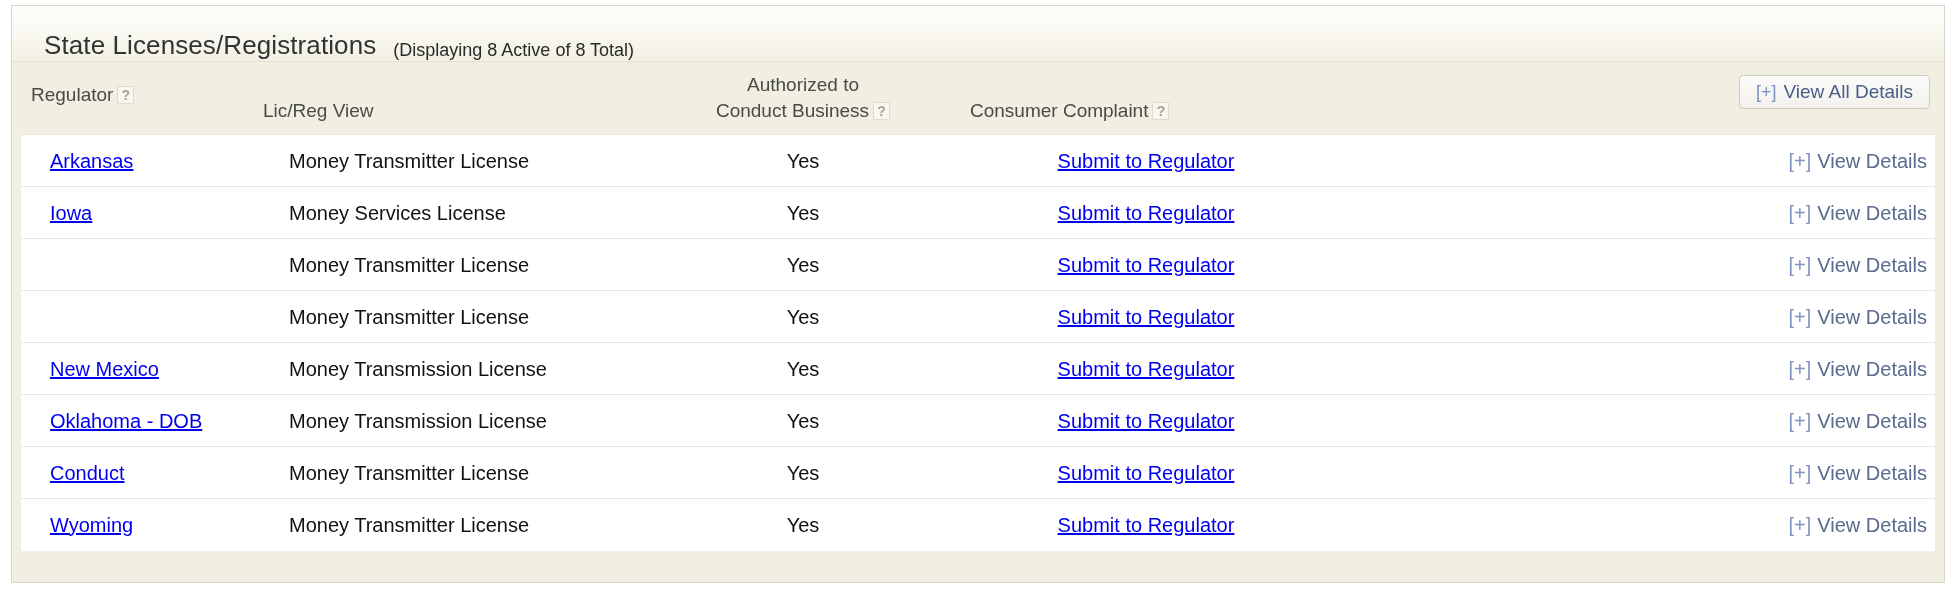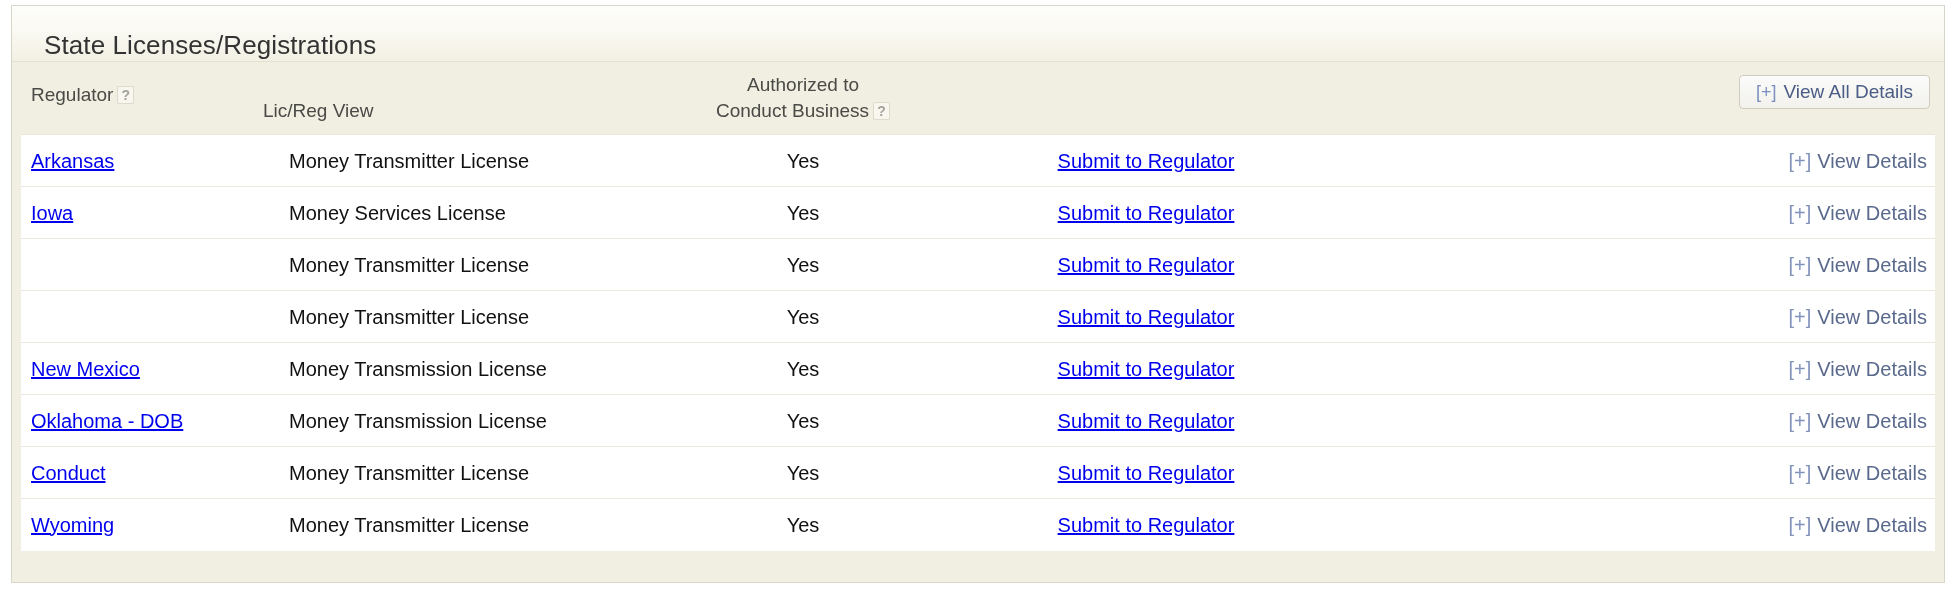--- a/index.html
+++ b/index.html
@@ -126,21 +126,21 @@
   .cell {
     position: absolute;
     top: 0;
     height: 52px;
     display: flex;
     align-items: center;
     font-size: 20px;
     color: #111111;
     white-space: nowrap;
   }
-  .c-regulator { left: 10px; }
+  .c-regulator { left: 29px; }
   .c-licname   { left: 268px; }
   .c-auth      { left: 667px; width: 230px; justify-content: center; }
   .c-consumer  { left: 965px; width: 320px; justify-content: center; }
   .c-details   { right: 8px; justify-content: flex-end; gap: 6px; }
 
   a.link {
     color: #0000ee;
     text-decoration: underline;
     cursor: pointer;
     font-size: 20px;
@@ -156,36 +156,40 @@
   .details-link .plusbox { color: #8294bd; }
 </style>
 </head>
 <body>
 
 <div class="page">
   <div class="panel">
 
     <div class="panel-titlebar">
       <span class="panel-title">State Licenses/Registrations</span>
+      <span class="panel-subtitle">(Displaying 8 Active of 8 Total)</span>
     </div>
 
     <div class="table-head">
       <div class="th th-regulator">
         <span>Regulator</span><span class="help-icon">?</span>
       </div>
 
       <div class="th th-licname">
         <span>Lic/Reg View</span>
       </div>
 
       <div class="th th-authorized">
         <div>Authorized to</div>
         <div><span>Conduct Business</span><span class="help-icon">?</span></div>
       </div>
 
+      <div class="th th-consumer">
+        <span>Consumer Complaint</span><span class="help-icon">?</span>
+      </div>
 
       <div class="view-all-btn">
         <span class="plusbox">[+]</span>
         <span>View All Details</span>
       </div>
     </div>
 
     <div class="table-body" id="table-body">
         <div class="row">
           <div class="cell c-regulator">

